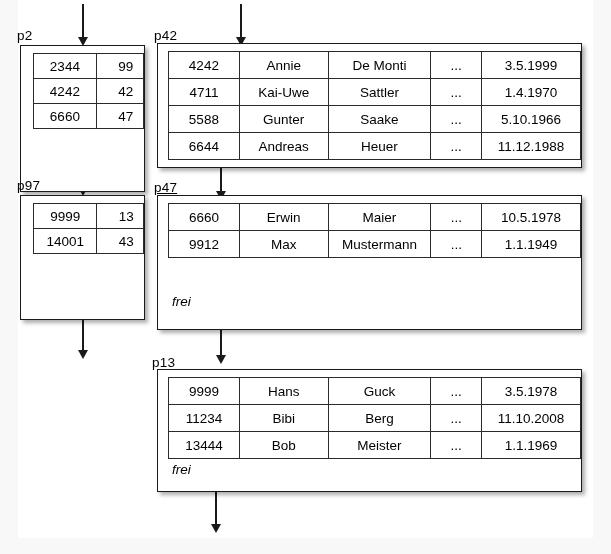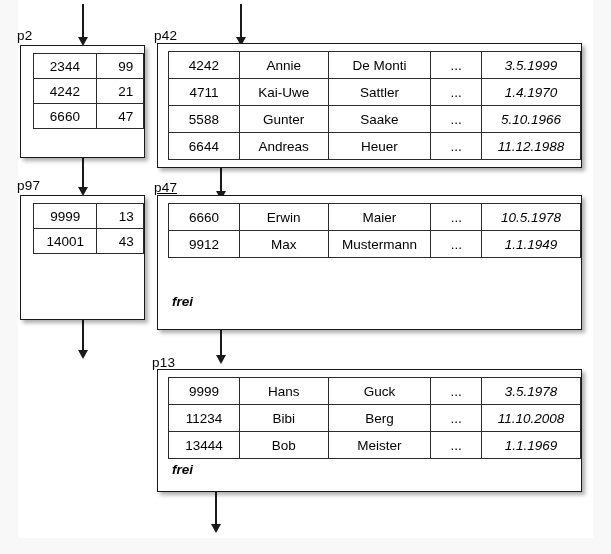--- a/index.html
+++ b/index.html
@@ -58,30 +58,29 @@
   .idx-table{ left:12px; top:7px; }
   .idx-table td.k{ width:68px; height:24px; }
   .idx-table td.v{ width:38px; height:24px;padding-left:12px; }
 
   
   .data-table{ left:10px; top:7px; }
   .data-table td.c0{ width:70px; height:26px; }
   .data-table td.c1{ width:88px; height:26px; }
   .data-table td.c2{ width:102px; height:26px; }
   .data-table td.c3{ width:50px; height:26px; }
-  .data-table td.c4{ width:98px; height:26px;font-style:italic; }
+  .data-table td.c4{ width:98px; height:26px; }
 
   .frei{
     position:absolute;
     left:14px;
     font-style:italic;
     font-size:13.5px;
     color:#000;
     font-family:"Liberation Sans", sans-serif;
-    font-weight:bold;
   }
 
   
   .arrow{ position:absolute; }
   .arrow .shaft{
     position:absolute;
     left:0; top:0;
     width:1.6px;
     background:#1a1a1a;
   }
@@ -129,30 +128,30 @@
     <div class="shaft" style="height:28px;"></div>
     <div class="head" style="top:25px;"></div>
   </div>
 
   <div class="arrow" style="left:215px;top:492px;">
     <div class="shaft" style="height:35px;"></div>
     <div class="head" style="top:32px;"></div>
   </div>
 
   <div class="box-label" style="left:17px;top:28px;">p2</div>
-  <div class="box" style="left:20px;top:45px;width:125px;height:113px;">
+  <div class="box" style="left:20px;top:45px;width:125px;height:147px;">
     <table class="grid idx-table">
       <tbody>
         <tr>
           <td class="k">2344</td>
           <td class="v">99</td>
         </tr>
         <tr>
           <td class="k">4242</td>
-          <td class="v">21</td>
+          <td class="v">42</td>
         </tr>
         <tr>
           <td class="k">6660</td>
           <td class="v">47</td>
         </tr>
       </tbody>
     </table>
   </div>
 
   <div class="box-label" style="left:17px;top:178px;">p97</div>

